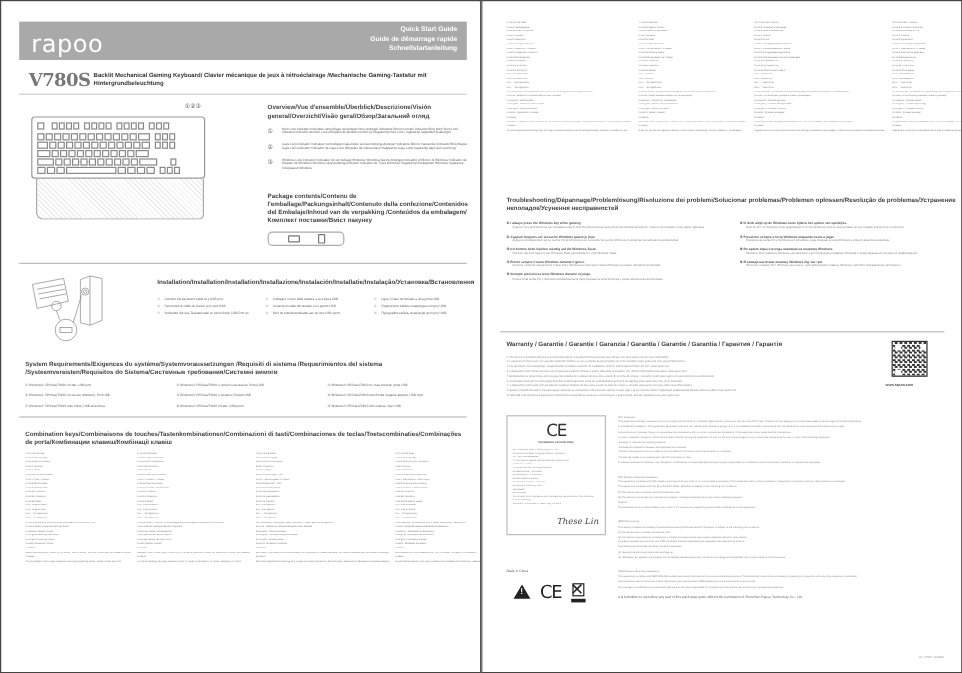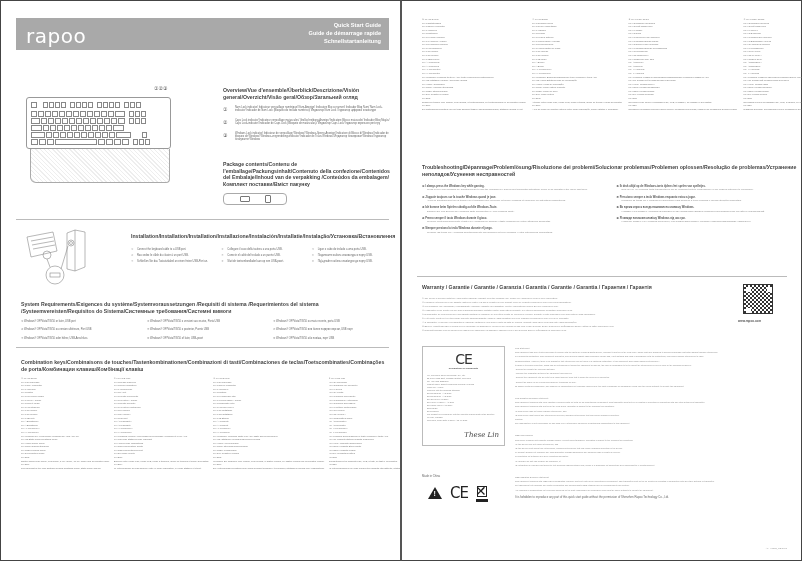--- a/index.html
+++ b/index.html
@@ -97,20 +97,24 @@
 <div class="sheet left">
   <div class="brand-band">
     <div class="brand-logo">rapoo</div>
     <div class="guide-titles">
       <div>Quick Start Guide</div>
       <div>Guide de démarrage rapide</div>
       <div>Schnellstartanleitung</div>
     </div>
   </div>
 
+  <div class="model-row">
+    <div class="model-name">V780S</div>
+    <div class="model-desc">Backlit Mechanical Gaming Keyboard/ Clavier mécanique de jeux à rétroéclairage /Mechanische Gaming-Tastatur mit Hintergrundbeleuchtung</div>
+  </div>
 
   <div class="keyboard">
     <div class="kb-callout" style="left:128px">①②③</div>
     <div class="kb-body">
       <div class="kb-row" style="top:4px">
         <div class="key" style="width:6px"></div>
           <div style="width:4px"></div>
         <div class="key" style="width:5px"></div>
           <div class="key" style="width:5px"></div>
           <div class="key" style="width:5px"></div>

